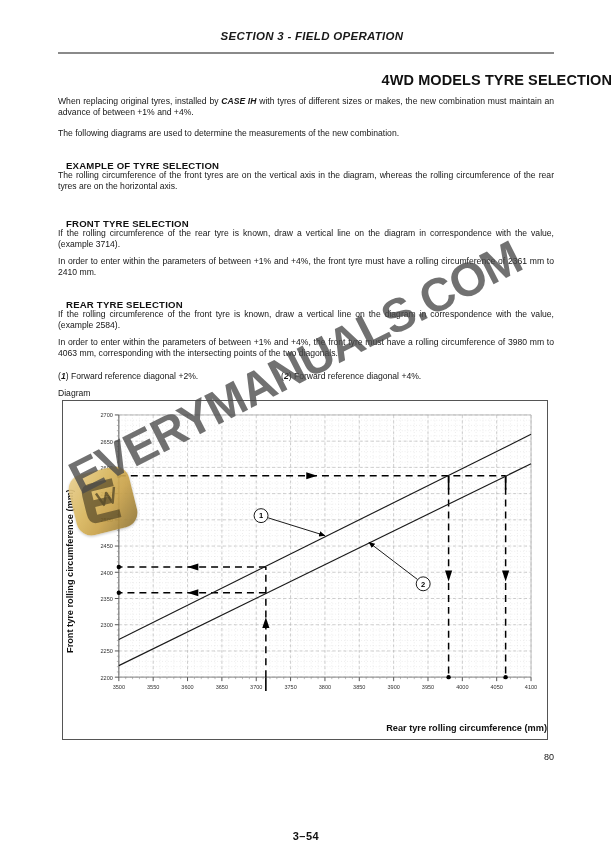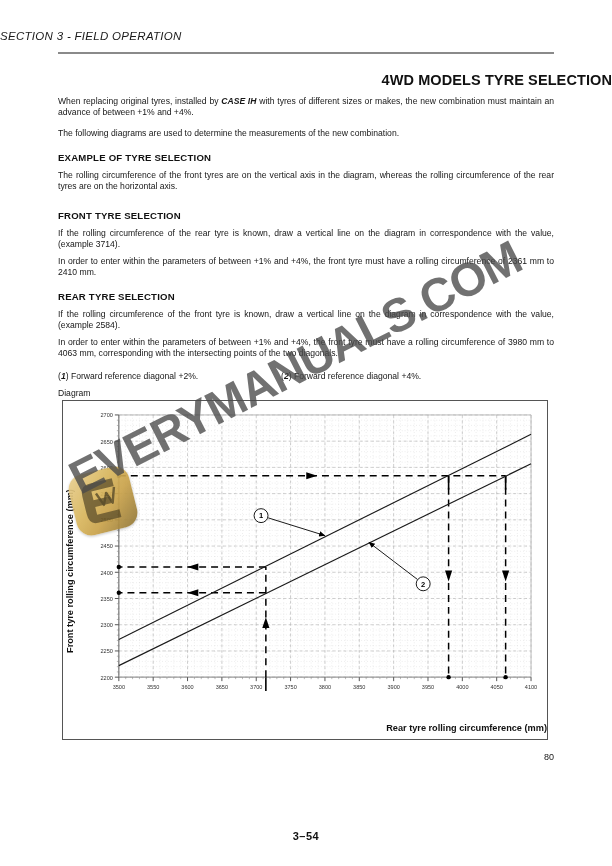--- a/index.html
+++ b/index.html
@@ -2,38 +2,38 @@
 <html><head>
 <meta charset="utf-8">
 <style>
   html,body{margin:0;padding:0;background:#f0f0f0;}
   body{font-family:"Liberation Sans",sans-serif;}
   .page{
     position:relative;width:612px;height:866px;background:#fff;
     overflow:hidden;
   }
   .hdr{
-    position:absolute;left:0;right:0;top:30px;
-    font-style:italic;font-weight:normal;font-size:11.5px;letter-spacing:.3px;color:#1a1a1a;
+    position:absolute;left:12px;right:0;top:30px;text-align:center;
+    font-style:italic;font-weight:bold;font-size:11.5px;letter-spacing:.3px;color:#1a1a1a;
   }
   .hdr-rule{
     position:absolute;left:58px;right:58px;top:52px;height:2px;background:#8a8a8a;
   }
   .title{
     position:absolute;left:0;right:0;top:72px;text-align:right;
     font-weight:bold;font-size:14.5px;color:#111;letter-spacing:.1px;
   }
   .body-col{position:absolute;left:58px;width:496px;}
   p.para{
     margin:0;font-size:8.6px;line-height:11.4px;color:#161616;
     text-align:justify;
   }
   p.just{text-align:justify;text-align-last:left;}
   .h2{
-    margin:0;font-size:9.6px;font-weight:bold;color:#111;letter-spacing:.2px;
+    margin:8px;font-size:9.6px;font-weight:bold;color:#111;letter-spacing:.2px;
   }
   .b{font-weight:bold;font-style:italic;}
   .legend-row{position:absolute;left:58px;width:496px;font-size:8.6px;color:#161616;}
   .legend-row .c2{position:absolute;left:223px;top:0;}
   .diagram-label{position:absolute;left:58px;font-size:8.6px;color:#161616;}
 
   
   .chart-box{
     position:absolute;left:62px;top:400px;width:486px;height:340px;
     border:1.2px solid #555;background:#fff;box-sizing:border-box;

